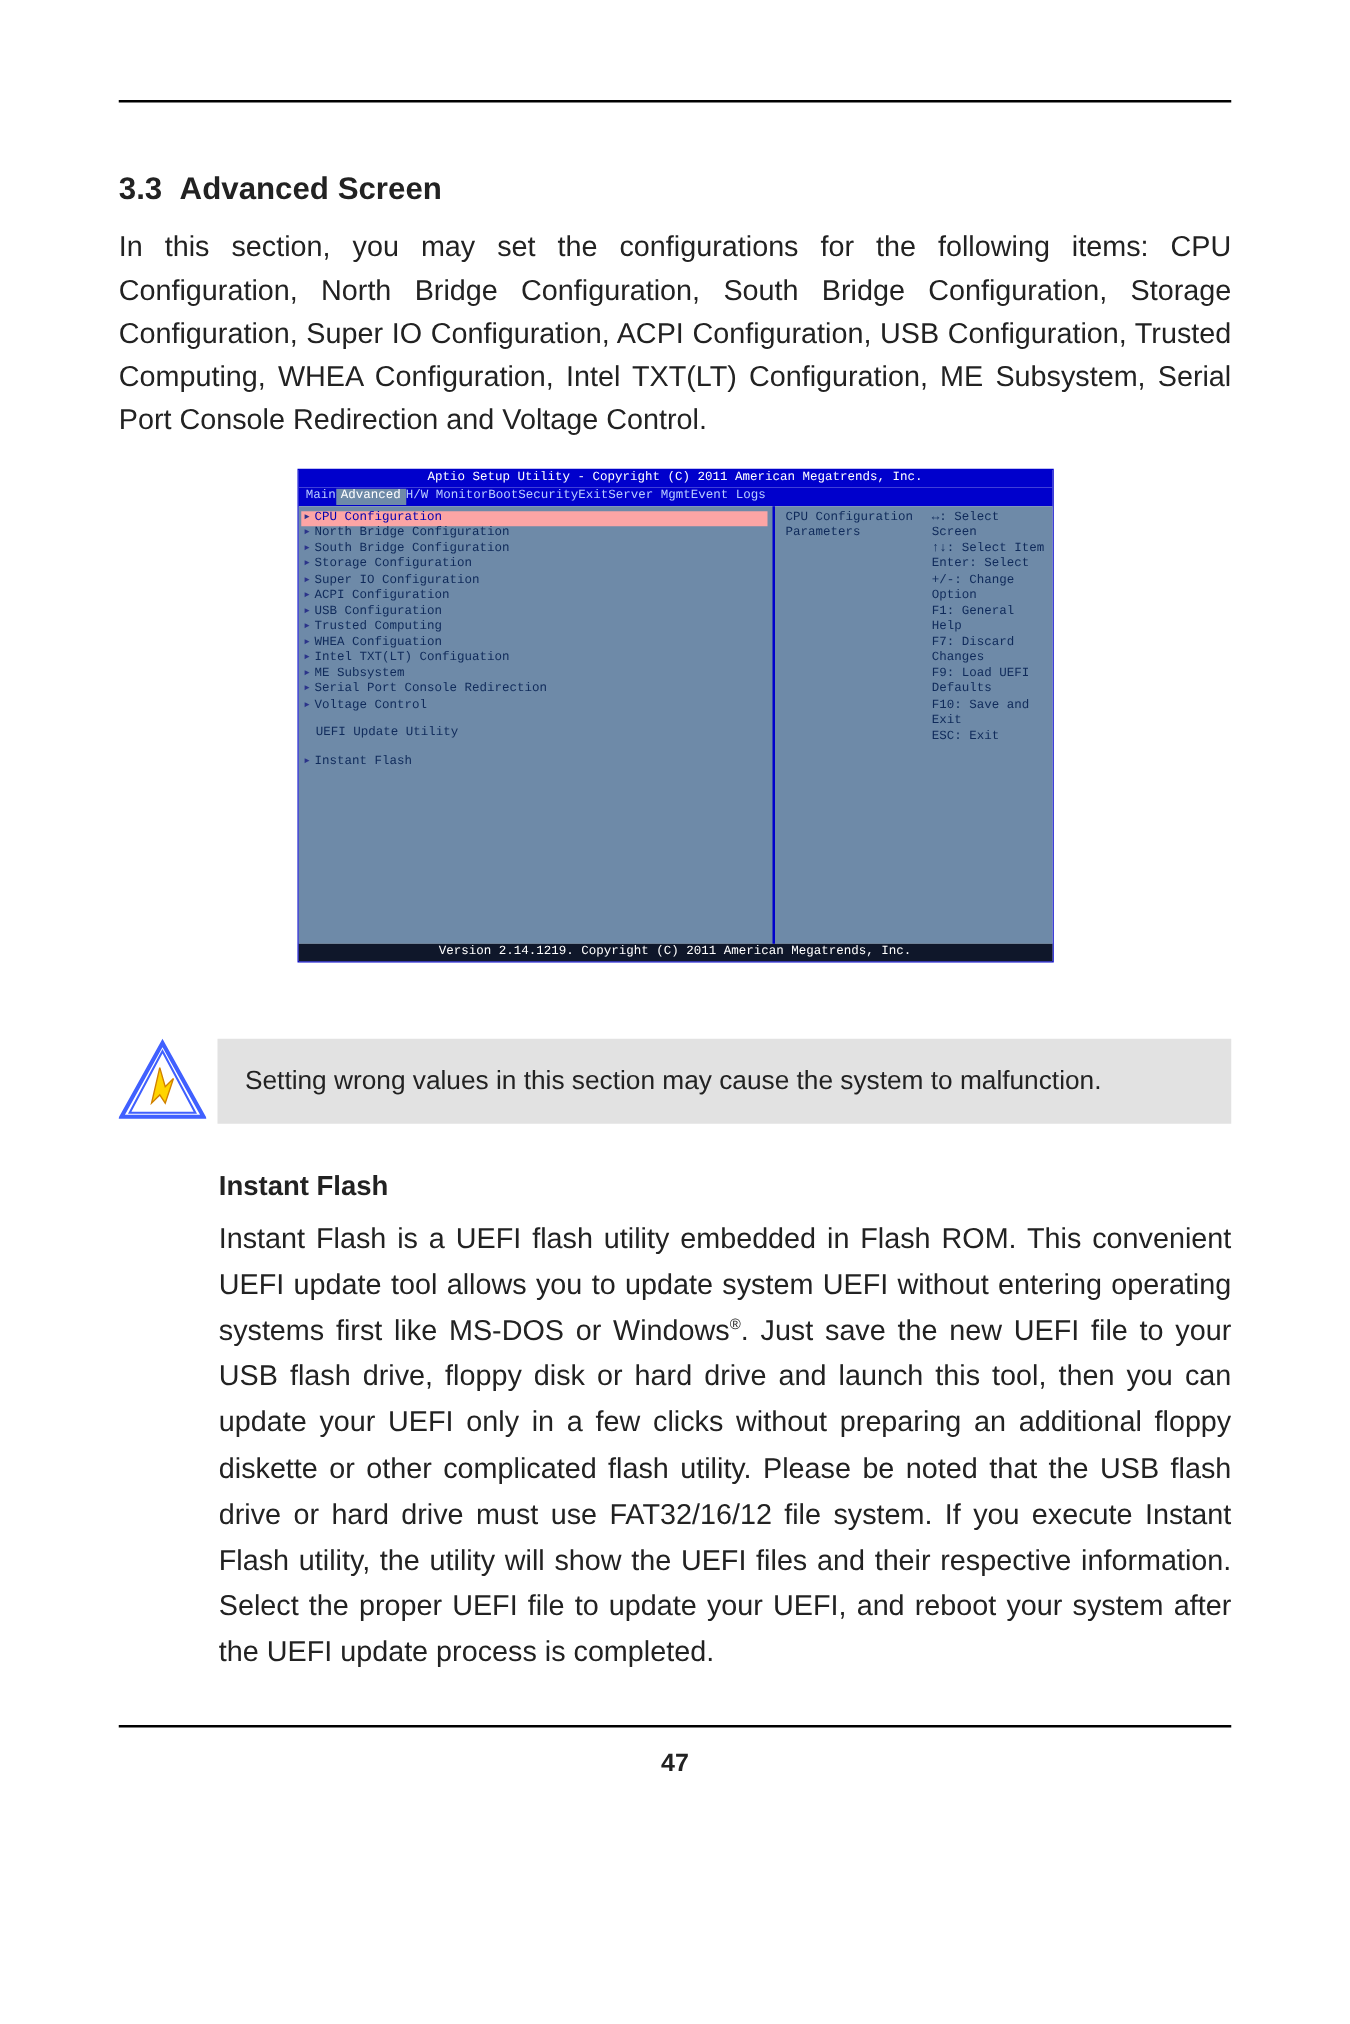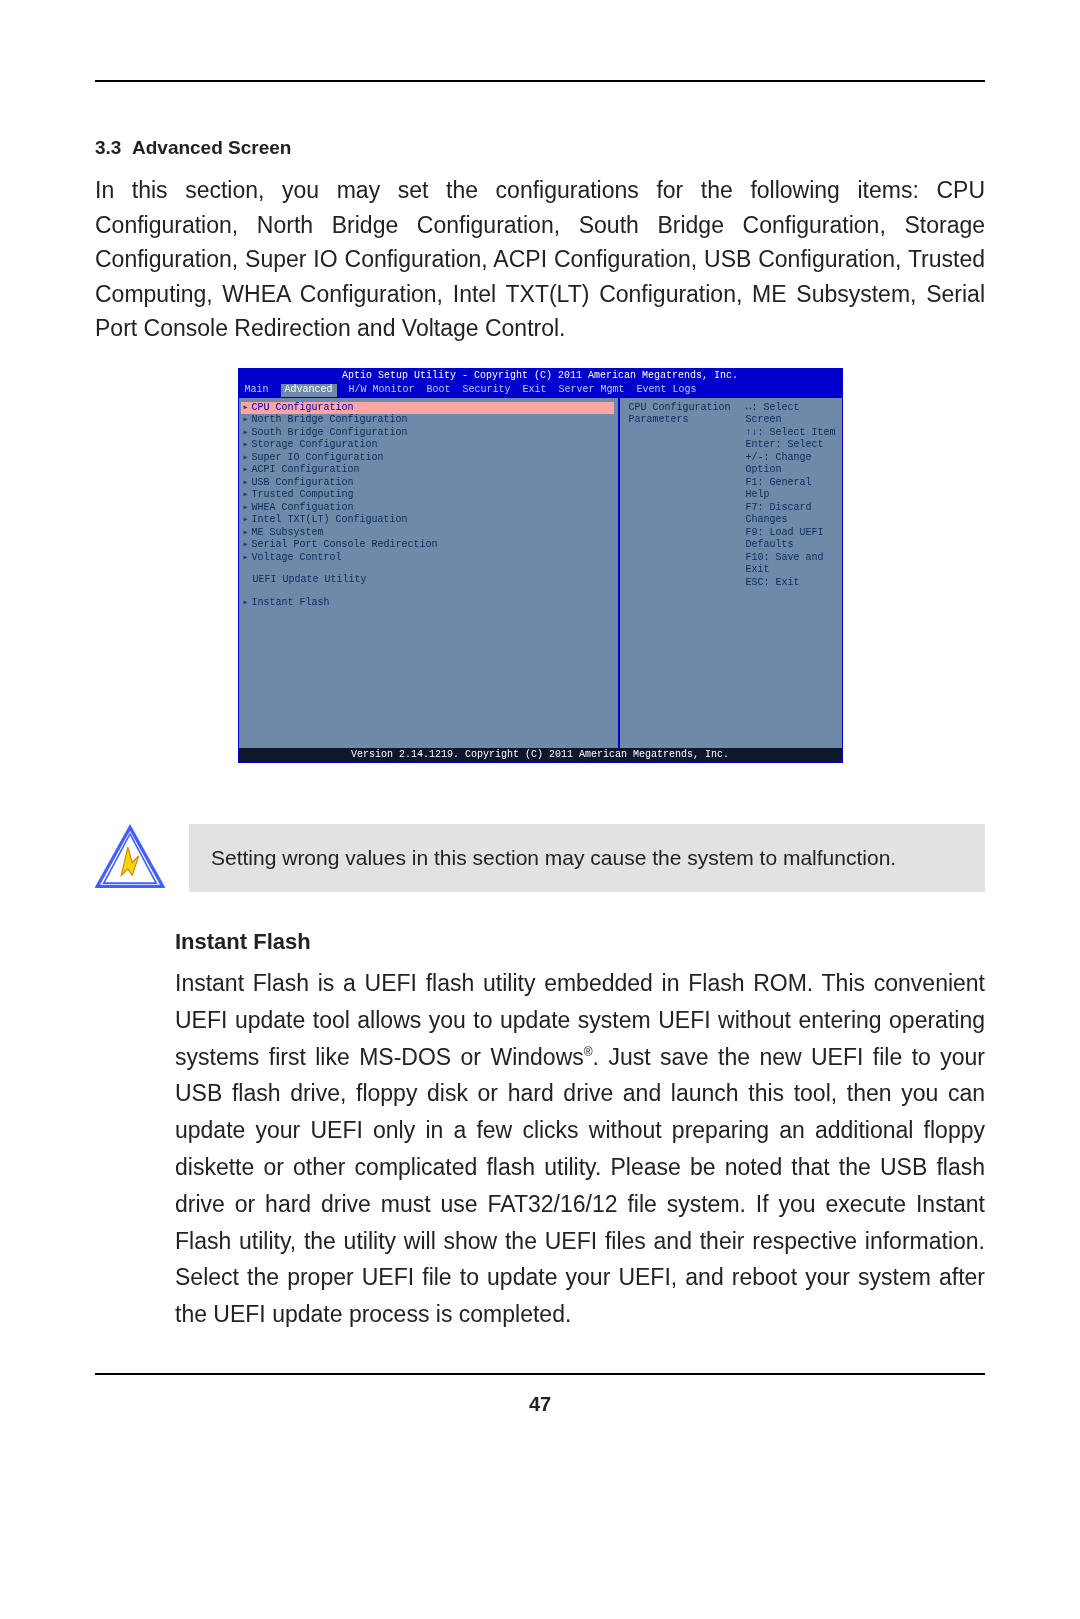--- a/index.html
+++ b/index.html
@@ -8,21 +8,21 @@
       height: 1619px;
       background: #fff;
       font-family: Arial, Helvetica, sans-serif;
     }
     .page {
       padding: 80px 95px 40px 95px;
     }
     .hr { border-top: 2px solid #000; margin-bottom: 55px; }
     .hr-bottom { border-top: 2px solid #000; margin-top: 40px; margin-bottom: 18px; }
     .section-title {
-      font-size: 19px;
+      font-size: 25px;
       font-weight: bold;
       color: #222;
       margin-bottom: 14px;
     }
     .intro {
       font-size: 23px;
       color: #222;
       line-height: 1.5;
       text-align: justify;
       margin-bottom: 22px;
@@ -31,41 +31,41 @@
     
     .bios-wrap {
       width: 605px;
       margin: 0 auto 60px auto;
       font-family: "Courier New", monospace;
       font-size: 10px;
       line-height: 1.25;
       border: 1px solid #0000cc;
     }
     .bios-top { background: #0000cc; color: #fff; text-align: center; padding: 1px 4px; }
-    .bios-tabs { background: #0000cc; color: #b8ccff; padding: 1px 6px; display: flex; gap: 12px; }
+    .bios-tabs { background: #0000cc; color: #b8ccff; padding: 1px 6px; display: flex; gap: 0; }
     .bios-tabs span { white-space: nowrap; }
     .bios-tabs .active { background: #6e8aa8; color: #fff; padding: 0 4px; }
     .bios-body {
       display: flex;
       background: #6e8aa8;
       min-height: 350px;
       color: #0f2a4a;
     }
     .bios-left { width: 63%; padding: 4px 4px 4px 4px; }
     .bios-right { width: 37%; border-left: 2px solid #0000cc; padding: 4px 4px 4px 8px; display: flex; flex-direction: row; justify-content: space-between; }
     .bios-item { color: #0f2a5a; white-space: nowrap; }
     .bios-item.selected { background: #fca5a5; color: #0000b0; padding: 0 2px; margin-left: -2px; }
     .bios-item .tick { color: #2b338a; margin-right: 3px; font-weight: bold; }
     .bios-header-label { color: #0f2a5a; margin: 10px 0 4px 10px; }
     .bios-help-top { color: #0f2a5a; }
     .bios-help-bottom { color: #0f2a5a; }
     .bios-footer { background: #0f172a; color: #fff; text-align: center; padding: 1px 4px; }
 
     
-    .warning-row { display: flex; align-items: center; gap: 24px; margin-bottom: 36px; }
+    .warning-row { display: flex; align-items: center; gap: 9px; margin-bottom: 36px; }
     .warning-icon {
       width: 70px; height: 70px; flex: 0 0 auto;
       display: flex; align-items: center; justify-content: center;
     }
     .warning-icon svg { width: 70px; height: 70px; }
     .warning-box {
       background: #e2e2e2;
       padding: 18px 22px 18px 22px;
       flex: 1;
       font-size: 21px;

